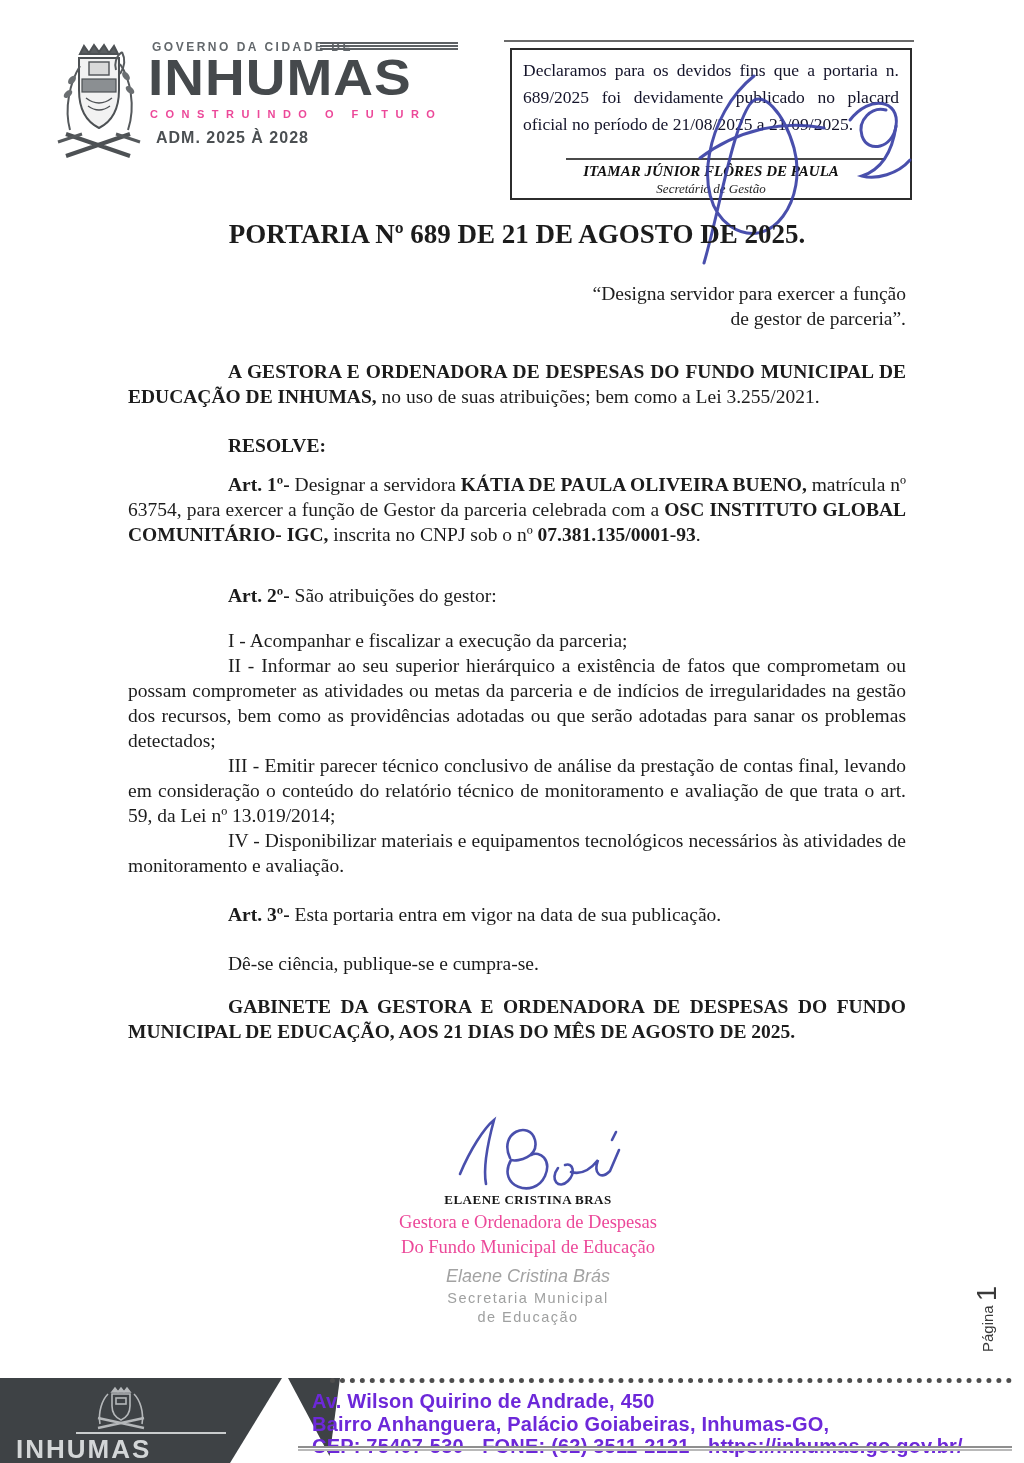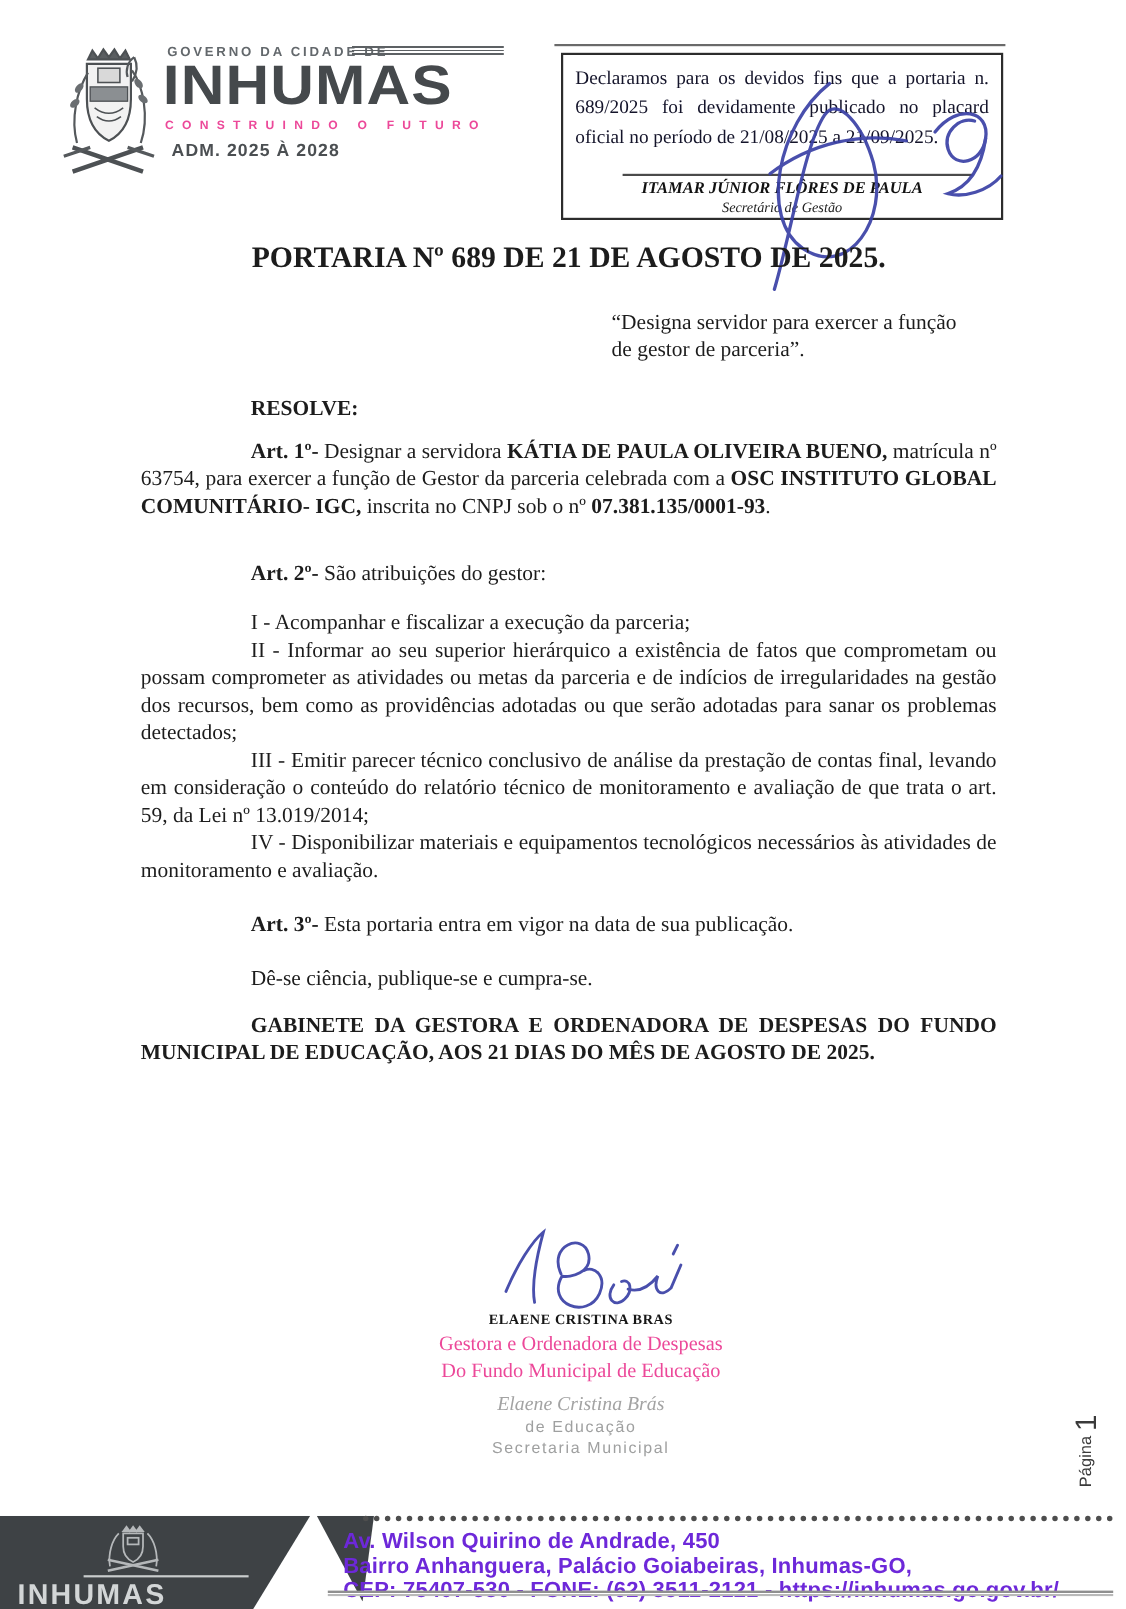--- a/index.html
+++ b/index.html
@@ -35,37 +35,37 @@
     font-weight:bold; font-style:italic; font-size:15px; color:#111; }
   .stamp-role { left:510px; top:181px; width:402px; text-align:center;
     font-style:italic; font-size:13px; color:#222; }
 
   
   .doc { left:128px; top:222px; width:778px; font-size:19.5px; line-height:25px;
     text-align:justify; }
   .doc p { margin:0; }
   .b { font-weight:bold; }
   .title { text-align:center; font-weight:bold; font-size:27px; margin-bottom:34px !important; }
-  .epigraph { margin-left:428px !important; text-align:left; white-space:pre-line;
+  .epigraph { margin-left:428px !important; text-align:right; white-space:pre-line;
     margin-bottom:28px !important; }
   .preamble { text-indent:100px; margin-bottom:24px !important; }
   .resolve { margin-left:100px !important; font-weight:bold; margin-bottom:14px !important; }
   .art1 { text-indent:100px; margin-bottom:36px !important; }
   .art2 { text-indent:100px; margin-bottom:20px !important; }
   .item { text-indent:100px; }
   .after-items { margin-top:24px !important; }
   .closing { text-indent:100px; margin-top:24px !important; }
   .gabinete { text-indent:100px; font-weight:bold; margin-top:18px !important; }
 
   
   .sig-col { left:268px; top:1192px; width:520px; text-align:center; }
   .sig-name { font-weight:bold; font-size:13px; letter-spacing:.5px; color:#161616; }
   .sig-role { font-size:18.5px; color:#ec4899; margin-top:4px; }
   .ghost-name { font-style:italic; font-size:18px; color:#a3a3a3; margin-top:8px;
-    font-family:Liberation Serif, serif; }
+    font-family:Liberation Sans, sans-serif; }
   .ghost-line { font-family:"Liberation Sans",sans-serif; font-size:14.5px;
     letter-spacing:1.5px; color:#9fa0a0; margin-top:3px; }
 
   
   .pagenum { left:972px; top:1232px; height:120px; writing-mode:vertical-rl;
     transform:rotate(180deg); color:#3a3a3a; font-family:"Liberation Sans",sans-serif;
     font-size:15px; display:flex; align-items:center; }
   .pagenum .num { font-size:27px; margin-top:4px; }
 
   
@@ -130,20 +130,21 @@
     <path d="M284 68 C280 96 268 112 250 118 C264 122 286 116 298 102"></path>
   </svg>
 </div>
 
 <div class="abs doc">
   <p class="title">PORTARIA Nº 689 DE 21 DE AGOSTO DE 2025.</p>
 
   <p class="epigraph">“Designa servidor para exercer a função
 de gestor de parceria”.</p>
 
+  <p class="preamble"><span class="b">A GESTORA E ORDENADORA DE DESPESAS DO FUNDO MUNICIPAL DE EDUCAÇÃO DE INHUMAS,</span><span> no uso de suas atribuições; bem como a Lei 3.255/2021.</span></p>
 
   <p class="resolve">RESOLVE:</p>
 
   <p class="art1"><span class="b">Art. 1º-</span><span> Designar a servidora </span><span class="b">KÁTIA DE PAULA OLIVEIRA BUENO,</span><span> matrícula nº 63754, para exercer a função de Gestor da parceria celebrada com a </span><span class="b">OSC INSTITUTO GLOBAL COMUNITÁRIO- IGC,</span><span> inscrita no CNPJ sob o nº </span><span class="b">07.381.135/0001-93</span><span>.</span></p>
 
   <p class="art2"><span class="b">Art. 2º-</span><span> São atribuições do gestor:</span></p>
 
   <p class="item">I - Acompanhar e fiscalizar a execução da parceria;</p>
   <p class="item">II - Informar ao seu superior hierárquico a existência de fatos que comprometam ou possam comprometer as atividades ou metas da parceria e de indícios de irregularidades na gestão dos recursos, bem como as providências adotadas ou que serão adotadas para sanar os problemas detectados;</p>
   <p class="item">III - Emitir parecer técnico conclusivo de análise da prestação de contas final, levando em consideração o conteúdo do relatório técnico de monitoramento e avaliação de que trata o art. 59, da Lei nº 13.019/2014;</p>
@@ -163,22 +164,22 @@
     <path d="M120 56 C111 68 121 78 130 69 C138 61 135 50 127 53"></path>
     <path d="M133 60 C143 63 152 58 160 48 C155 62 163 68 172 59 L181 38"></path>
     <path d="M174 28 L178 20"></path>
   </svg>
 </div>
 <div class="abs sig-col">
   <div class="sig-name">ELAENE CRISTINA BRAS</div>
   <div class="sig-role">Gestora e Ordenadora de Despesas</div>
   <div class="sig-role">Do Fundo Municipal de Educação</div>
   <div class="ghost-name">Elaene Cristina Brás</div>
+  <div class="ghost-line">Secretaria Municipal</div>
   <div class="ghost-line">de Educação</div>
-  <div class="ghost-line">Secretaria Municipal</div>
 </div>
 
 <div class="abs pagenum">
   <span>Página</span>
   <span class="num">1</span>
 </div>
 
 <div class="abs footer-block"></div>
 <div class="abs footer-accent"></div>
 <div class="abs footer-dots"></div>

